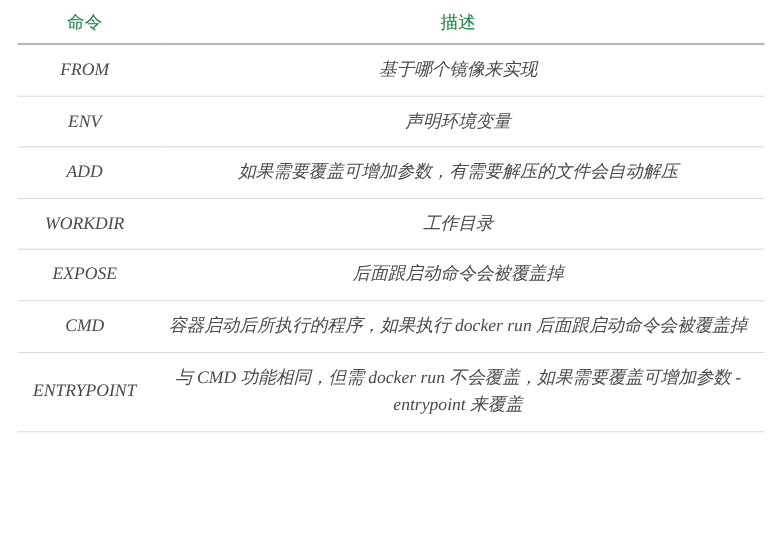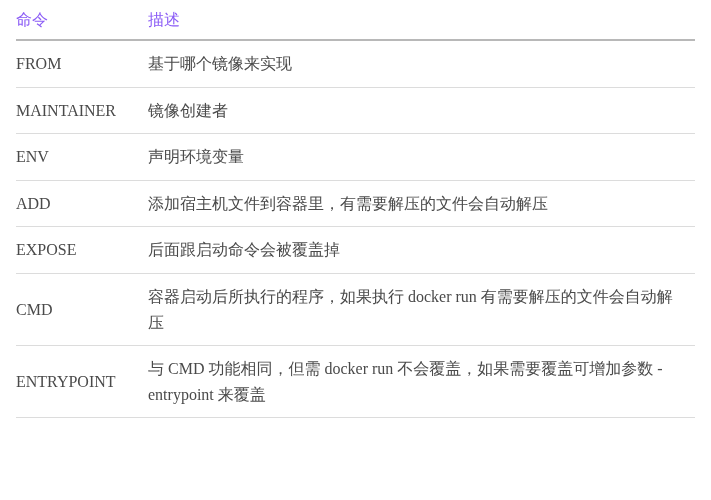--- a/index.html
+++ b/index.html
@@ -9,36 +9,37 @@
     color: #444;
     width: 711px;
     padding: 4px 16px 10px 16px;
   }
   table {
     width: 100%;
     border-collapse: collapse;
     table-layout: fixed;
   }
   thead th {
-    text-align: left;
+    text-align: center;
     font-weight: normal;
-    color: #8b5cf6;
+    color: #15803d;
     font-size: 16px;
     padding: 6px 10px 8px 0;
     border-bottom: 2px solid #b8b8b8;
     vertical-align: middle;
   }
   tbody td {
-    text-align: left;
+    text-align: center;
     color: #4a4a4a;
     font-size: 16px;
     line-height: 1.6;
     padding: 10px 10px 10px 0;
     border-bottom: 1px solid #dcdcdc;
     vertical-align: middle;
+    font-style: italic;
   }
   col.cmd { width: 132px; }
   col.desc { width: auto; }
 </style>
 </head>
 <body>
 
 <table>
   <colgroup>
     <col class="cmd">
@@ -49,38 +50,38 @@
       <th>命令</th>
       <th>描述</th>
     </tr>
   </thead>
   <tbody>
     <tr>
         <td>FROM</td>
         <td>基于哪个镜像来实现</td>
       </tr>
     <tr>
-        <td>MAINTAINER</td>
-        <td>镜像创建者</td>
-      </tr>
-    <tr>
         <td>ENV</td>
         <td>声明环境变量</td>
       </tr>
     <tr>
         <td>ADD</td>
-        <td>添加宿主机文件到容器里，有需要解压的文件会自动解压</td>
+        <td>如果需要覆盖可增加参数，有需要解压的文件会自动解压</td>
+      </tr>
+    <tr>
+        <td>WORKDIR</td>
+        <td>工作目录</td>
       </tr>
     <tr>
         <td>EXPOSE</td>
         <td>后面跟启动命令会被覆盖掉</td>
       </tr>
     <tr>
         <td>CMD</td>
-        <td>容器启动后所执行的程序，如果执行 docker run 有需要解压的文件会自动解压</td>
+        <td>容器启动后所执行的程序，如果执行 docker run 后面跟启动命令会被覆盖掉</td>
       </tr>
     <tr>
         <td>ENTRYPOINT</td>
         <td>与 CMD 功能相同，但需 docker run 不会覆盖，如果需要覆盖可增加参数 -entrypoint 来覆盖</td>
       </tr>
 
   </tbody>
 </table>
 
 </body></html>

